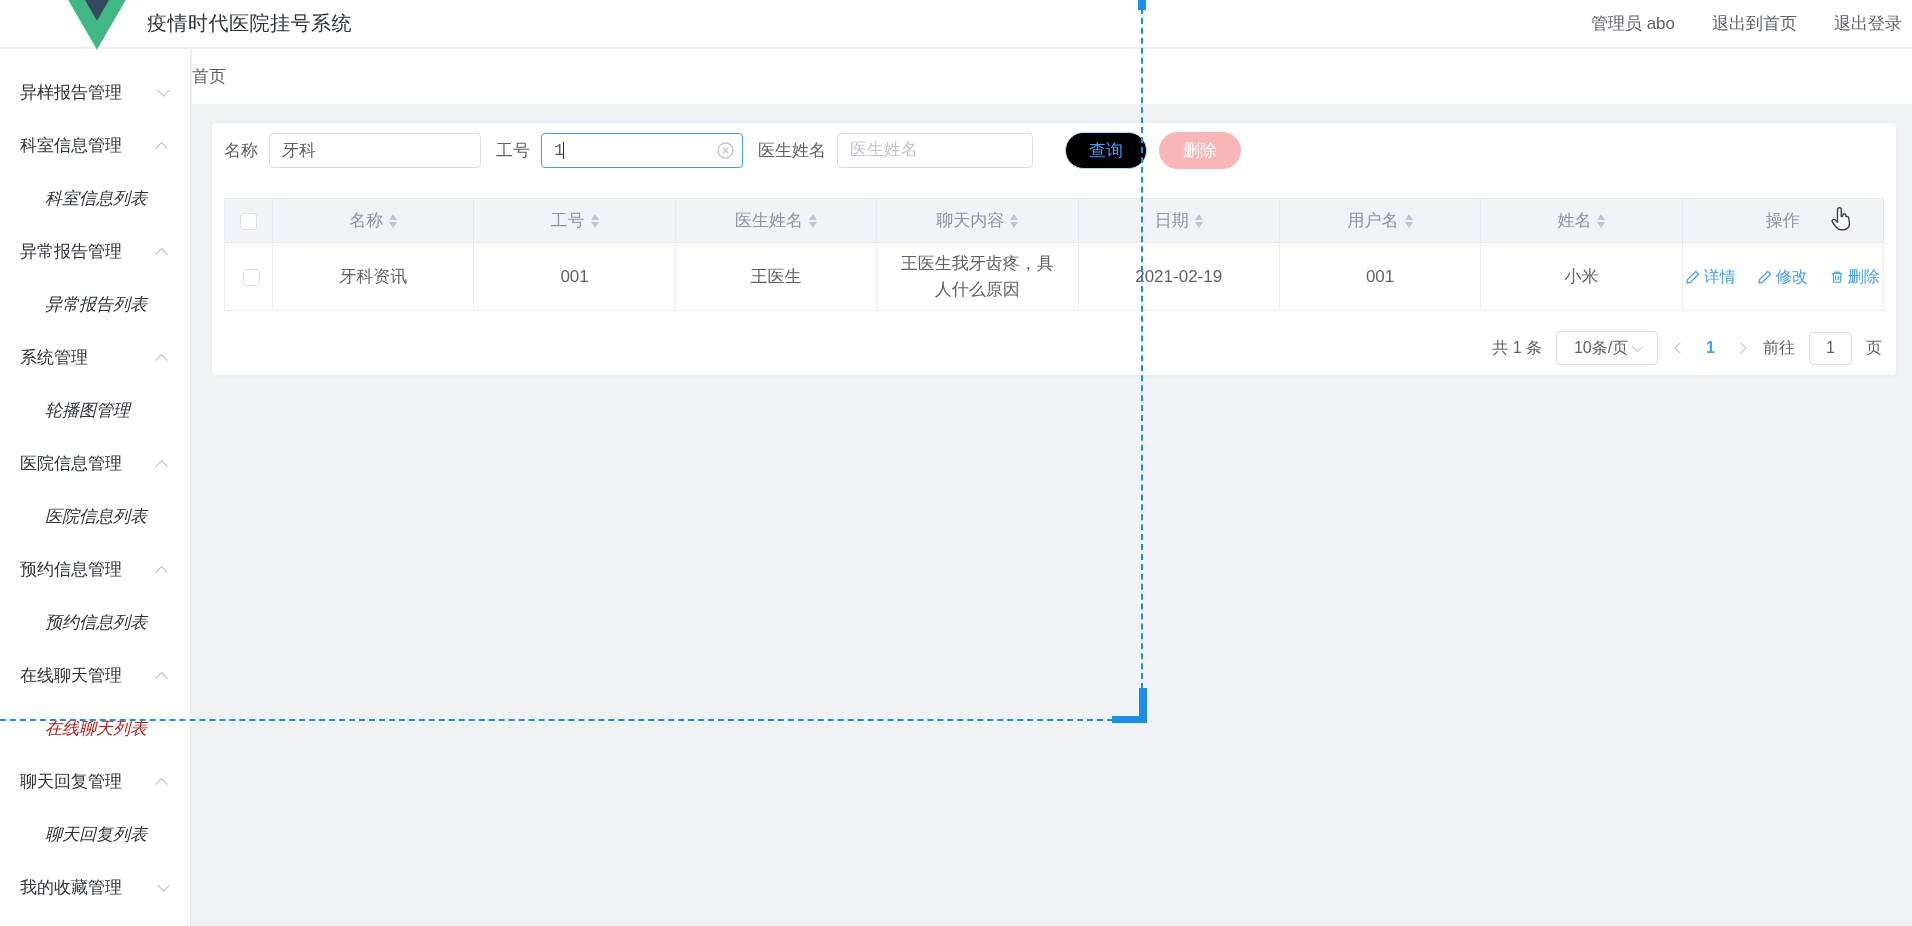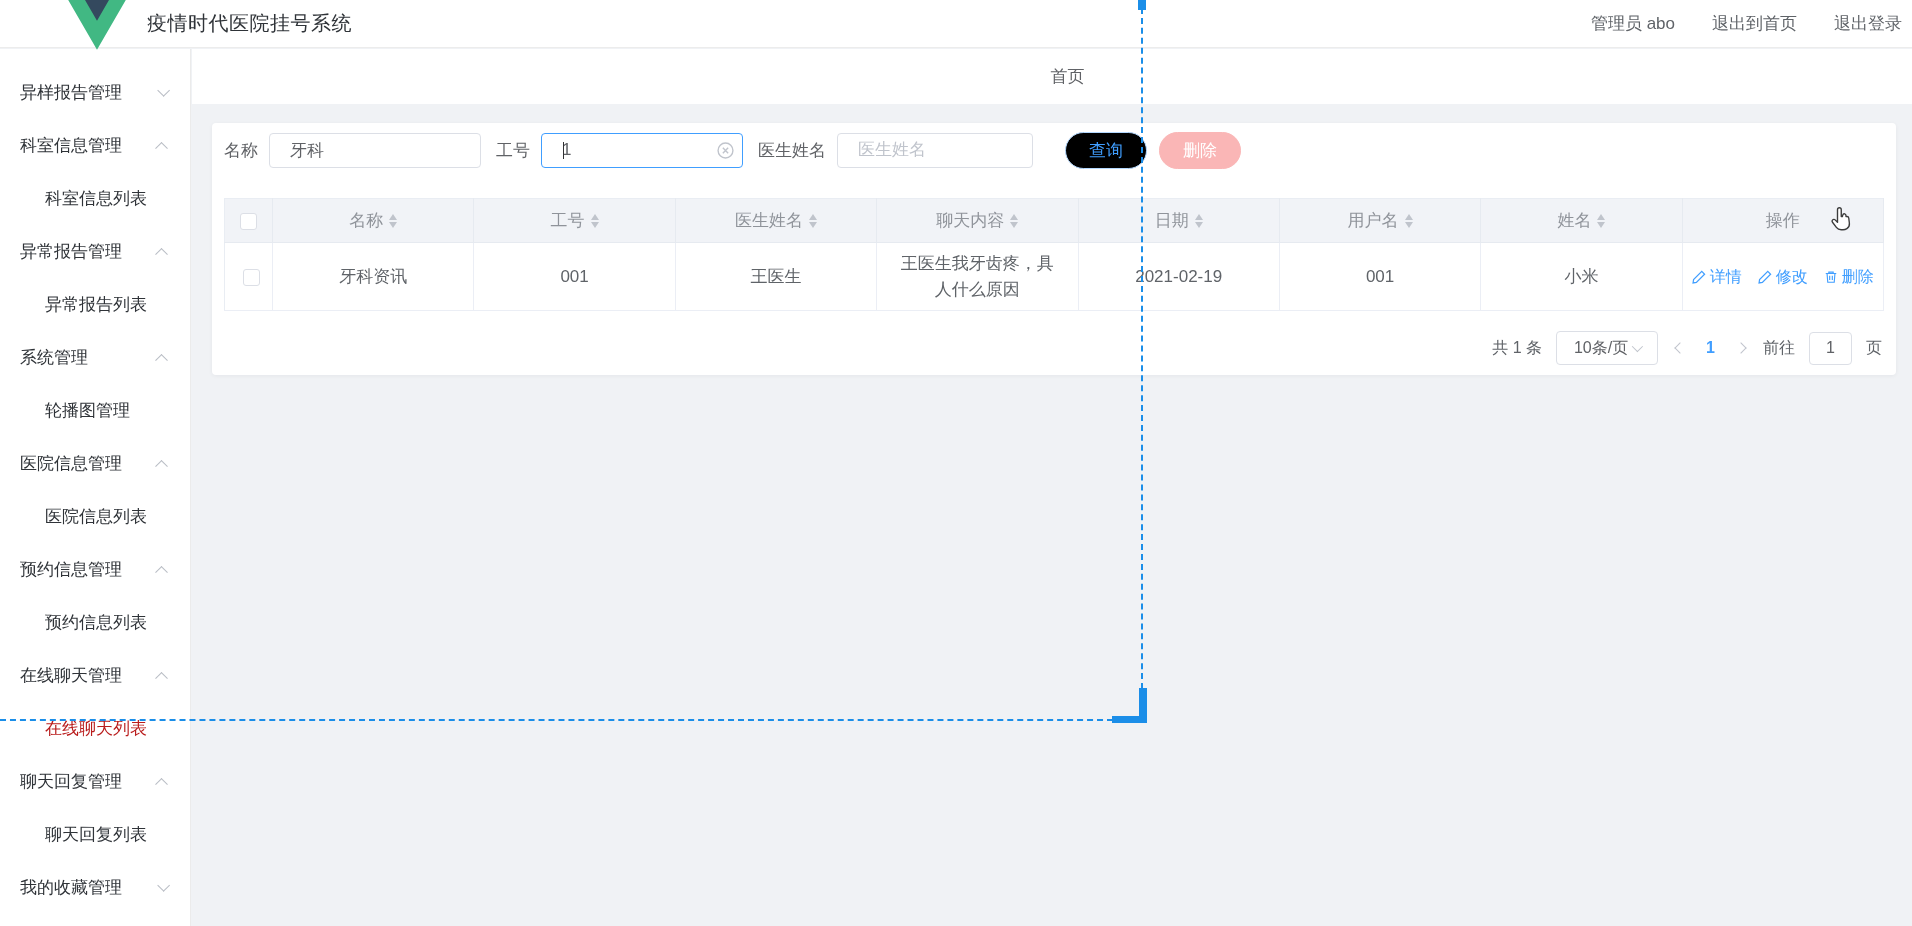--- a/index.html
+++ b/index.html
@@ -22,42 +22,42 @@
   .header-right .hlink { cursor:pointer; }
 
   
   .sidebar {
     position:absolute; top:49px; left:0; bottom:0; width:191px; background:#fff;
     border-right:1px solid #ebebeb; padding-top:17px; z-index:2;
   }
   .menu-item { height:53px; display:flex; align-items:center; padding:0 24px 0 20px;
     font-size:17px; color:#2f3338; cursor:pointer; white-space:nowrap; }
   .menu-item .mlabel { flex:1; }
-  .menu-item.child { padding-left:45px; }
+  .menu-item.child { padding-left:45px;font-style:italic; }
   .menu-item.child.active { color:#b91c1c; }
   .chev { width:9px; height:9px; border-right:1.8px solid #b9bdc5; border-bottom:1.8px solid #b9bdc5; flex:none; }
   .chev.up   { transform:rotate(-135deg) translate(-2px,-2px); }
   .chev.down { transform:rotate(45deg) translateY(-3px); }
 
   
   .main { position:absolute; left:192px; top:49px; right:0; bottom:0; background:#f0f2f5; }
   .breadcrumb { height:55px; background:#fff; display:flex; align-items:center;
-    padding-left:31px; font-size:17px; color:#606266;justify-content:center; }
+    font-size:17px; color:#606266; }
   .content { padding:19px 16px 0 20px; }
   .card { background:#fff; border-radius:4px; min-height:241px; padding:9px 12px 10px;
     box-shadow:0 1px 4px rgba(0,21,41,.05); }
 
   
   .form-row { display:flex; align-items:center; height:36px; }
   .form-row label { font-size:17px; color:#606266; margin-right:11px; white-space:nowrap; }
   .grp { display:flex; align-items:center; margin-right:15px; }
   .input-wrap { position:relative; display:inline-flex; align-items:center; }
-  .inp { height:35px; border:1px solid #dcdfe6; border-radius:4px; padding:0 20px;
+  .inp { height:35px; border:1px solid #dcdfe6; border-radius:4px; padding:0 12px;
     font-size:17px; color:#606266; outline:none; background:#fff;
-    font-family:Liberation Sans, sans-serif; }
+    font-family:Liberation Mono, monospace; }
   .inp::placeholder { color:#c0c4cc; }
   .inp.w1 { width:212px; } .inp.w2 { width:202px; padding-right:34px; } .inp.w3 { width:196px; }
   .inp.focused { border-color:#409EFF; }
   .fake-caret { position:absolute; left:22px; top:9px; width:1px; height:17px; background:#303133; }
   .clear-ic { position:absolute; right:9px; top:9px; width:17px; height:17px; cursor:pointer; }
   .btn { height:37px; border-radius:19px; font-size:17px; padding:0 23px; cursor:pointer;
     font-family:inherit; white-space:nowrap; }
   .btn.query { margin-left:17px; background:#000000; border:1px solid #b3d8ff; color:#409EFF; }
   .btn.danger { margin-left:12px; background:#fab6b6; border:1px solid #fab6b6; color:#fff; cursor:not-allowed; }
 
@@ -66,21 +66,21 @@
     border:1px solid #e9edf3; }
   .tbl th { background:#f1f3f7; height:44px; font-weight:400; color:#8f939a; font-size:17px;
     border-right:1px solid #e6eaf0; border-bottom:1px solid #e6eaf0; text-align:center; cursor:pointer; }
   .tbl td { background:#fff; height:68px; text-align:center; color:#5f6368; font-size:17px;
     border-right:1px solid #ebeef5; border-bottom:1px solid #ebeef5; padding:0 18px; line-height:1.5; }
   .th-inner { display:inline-flex; align-items:center; gap:6px; }
   .carets { display:inline-flex; flex-direction:column; gap:2px; }
   .caret-up { width:0;height:0;border-left:4.5px solid transparent;border-right:4.5px solid transparent;border-bottom:6px solid #c0c4cc; }
   .caret-dn { width:0;height:0;border-left:4.5px solid transparent;border-right:4.5px solid transparent;border-top:6px solid #c0c4cc; }
   .checkbox { display:inline-block; width:17px; height:17px; border:1px solid #dcdfe6; border-radius:3px; background:#fff; cursor:pointer; vertical-align:middle; }
-  .actions { display:flex; justify-content:center; align-items:center; gap:16px; }
+  .actions { display:flex; justify-content:center; align-items:center; gap:22px; }
   .action { display:inline-flex; align-items:center; gap:4px; color:#409EFF; font-size:16px; cursor:pointer; text-decoration:none; white-space:nowrap; }
 
   
   .pager { display:flex; align-items:center; justify-content:flex-end; gap:14px;
     margin-top:20px; font-size:16px; color:#5f6368; padding-right:2px; }
   .page-size { width:102px; height:34px; border:1px solid #dcdfe6; border-radius:4px;
     display:flex; align-items:center; justify-content:center; gap:4px; cursor:pointer; color:#606266; }
   .pchev { width:8px; height:8px; border-right:1.6px solid #c0c4cc; border-bottom:1.6px solid #c0c4cc; }
   .pchev.down  { transform:rotate(45deg) translateY(-2px); }
   .pchev.left  { transform:rotate(135deg); }

